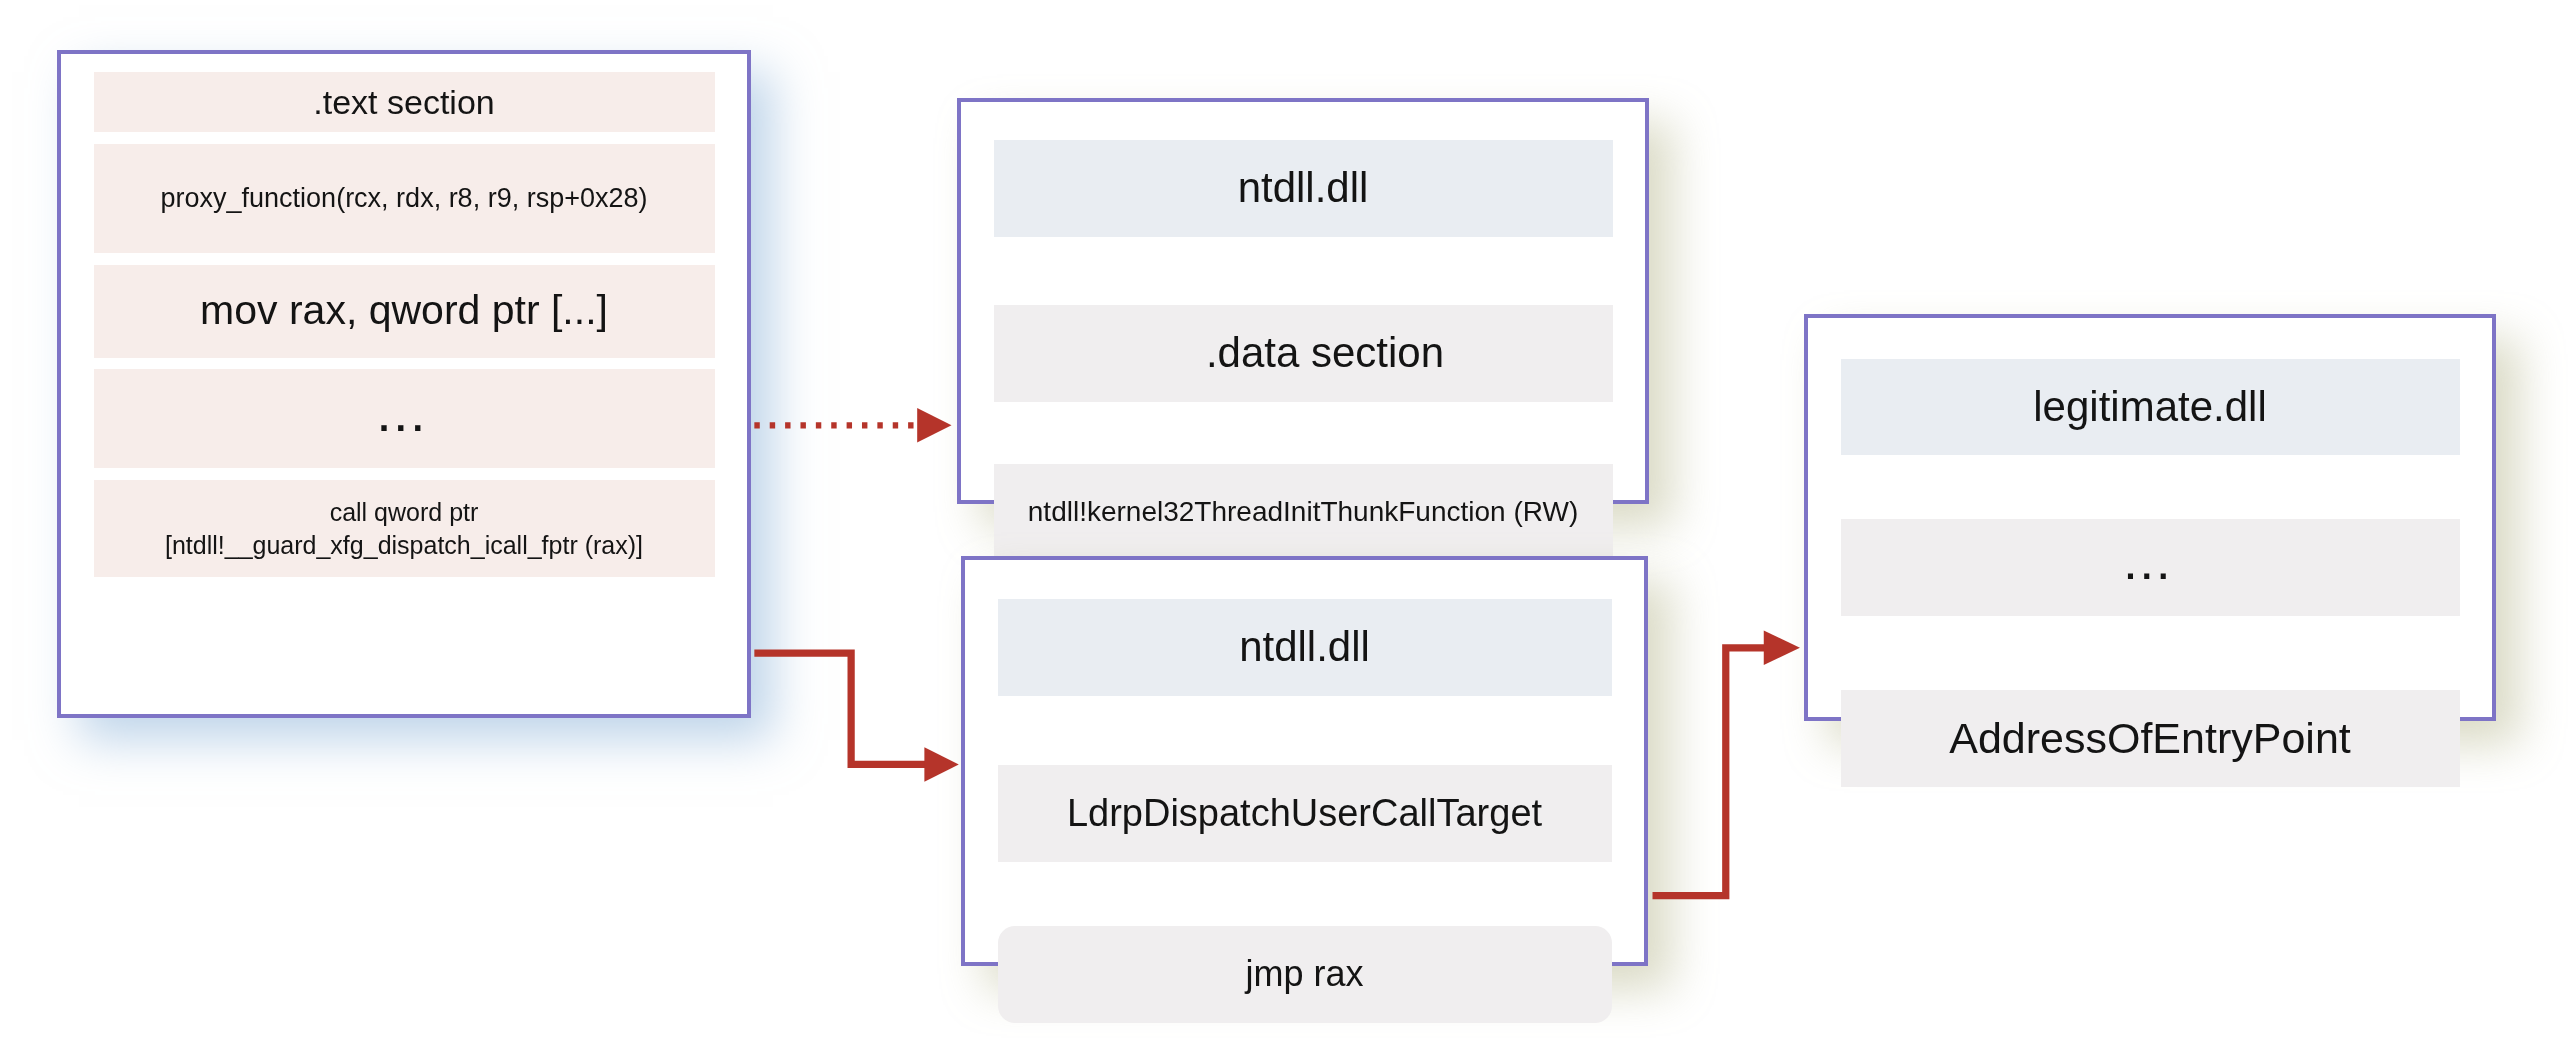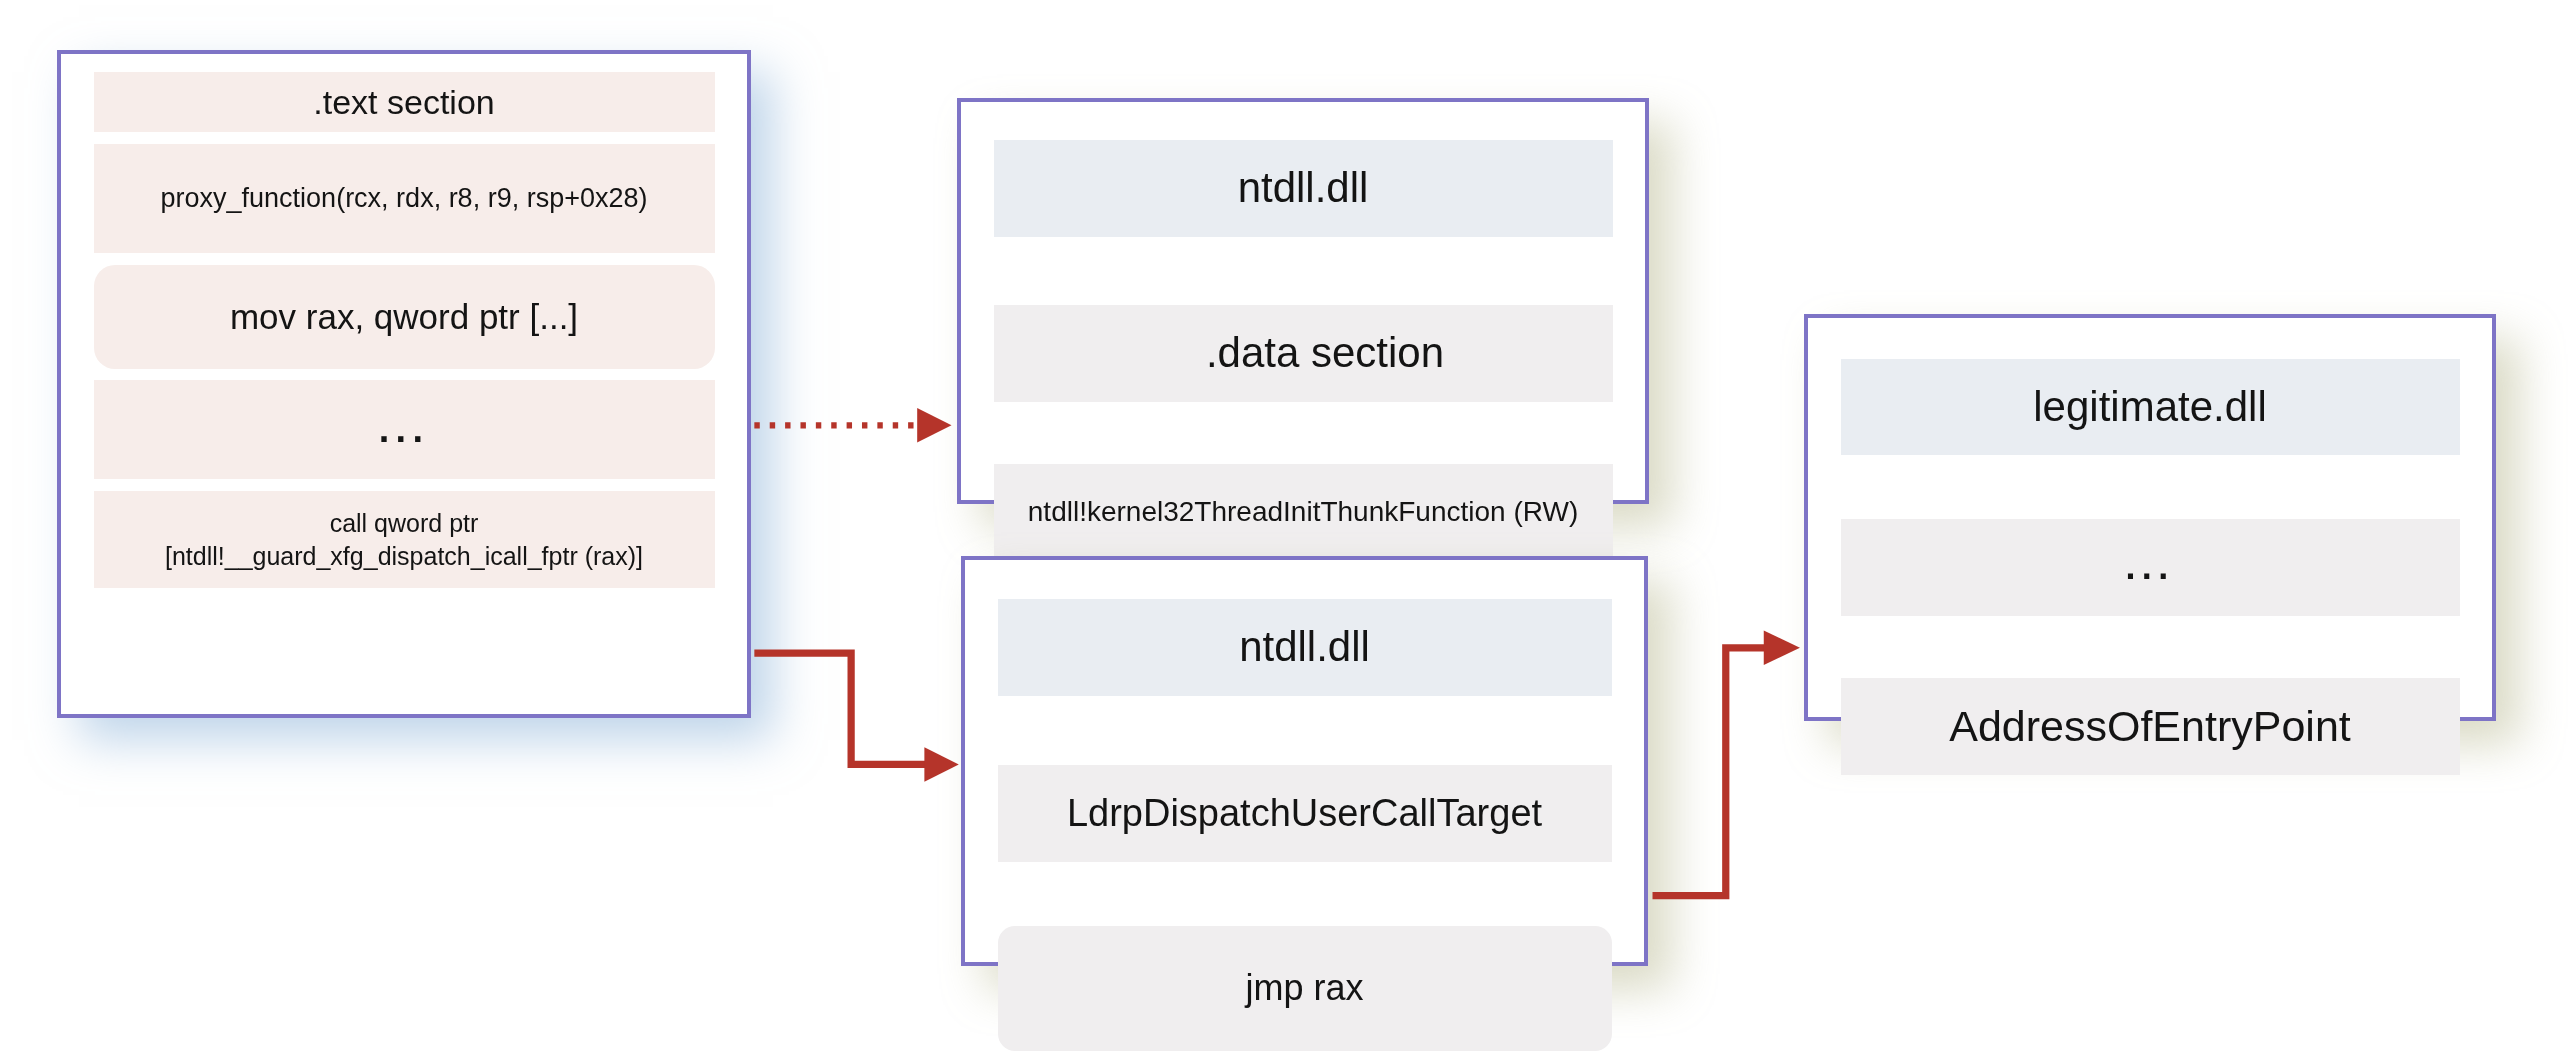--- a/index.html
+++ b/index.html
@@ -31,41 +31,41 @@
   .row.header{background:var(--header-bg);}
   .row.pink{background:var(--pink-row-bg);}
   .row.gray{background:var(--gray-row-bg);}
   .dots{font-weight:700;letter-spacing:6.3px;}
 
   
   #box-sys{left:57px;top:50px;width:694px;height:668px;}
   #box-sys .header{margin-top:24.4px;height:97px;font-size:43px;}
   #box-sys .r0{margin-top:18px;height:60px;font-size:34px;}
   #box-sys .r1{margin-top:11.8px;height:109px;font-size:27px;}
-  #box-sys .r2{margin-top:11.8px;height:104px;font-size:35px;border-radius:21px;}
+  #box-sys .r2{margin-top:11.8px;height:93px;font-size:41px;}
   #box-sys .r3{margin-top:11.8px;height:99px;font-size:38px;}
   #box-sys .r4{margin-top:11.8px;height:97px;font-size:25px;}
 
   
   #box-ntdll-data{left:957px;top:98px;width:692px;height:406px;}
   #box-ntdll-data .header{margin-top:38px;height:97px;font-size:42px;}
   #box-ntdll-data .r0{margin-top:23.5px;height:97px;font-size:42px;padding-left:44px;}
   #box-ntdll-data .r1{margin-top:18px;height:97px;font-size:28px;}
 
   
   #box-ntdll-dispatch{left:961px;top:556px;width:687px;height:410px;}
   #box-ntdll-dispatch .header{margin-top:39px;height:97px;font-size:42px;}
   #box-ntdll-dispatch .r0{margin-top:25px;height:97px;font-size:38px;}
-  #box-ntdll-dispatch .r1{margin-top:20px;height:125px;font-size:36px;border-radius:17px;}
+  #box-ntdll-dispatch .r1{margin-top:20px;height:97px;font-size:36px;border-radius:17px;}
 
   
   #box-legit{left:1804px;top:314px;width:692px;height:407px;}
   #box-legit .header{margin-top:41px;height:96px;font-size:42px;}
   #box-legit .r0{margin-top:20px;height:97px;font-size:36px;}
-  #box-legit .r1{margin-top:18px;height:97px;font-size:43px;}
+  #box-legit .r1{margin-top:30px;height:97px;font-size:43px;}
 
   
   #arrow-layer{position:absolute;left:0;top:0;width:2576px;height:1055px;pointer-events:none;}
   .arrow-line{fill:none;stroke:var(--arrow-red);stroke-width:8;}
   .arrow-line.dotted{stroke-width:7;stroke-dasharray:6 11;}
   .arrow-head{fill:var(--arrow-red);stroke:none;}
 </style>
 </head>
 <body>
 

